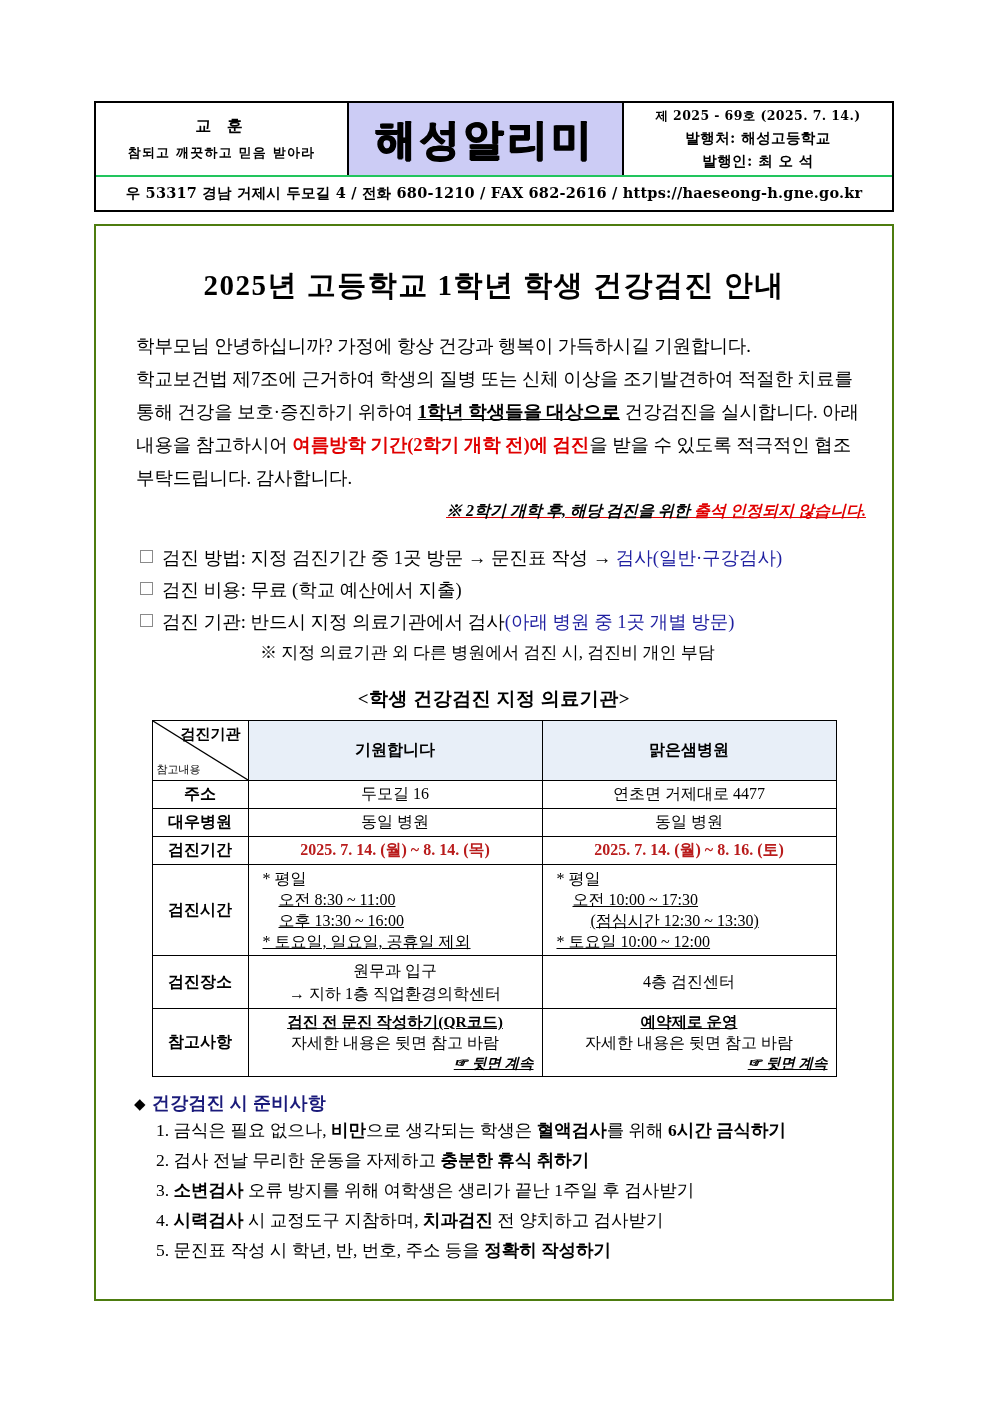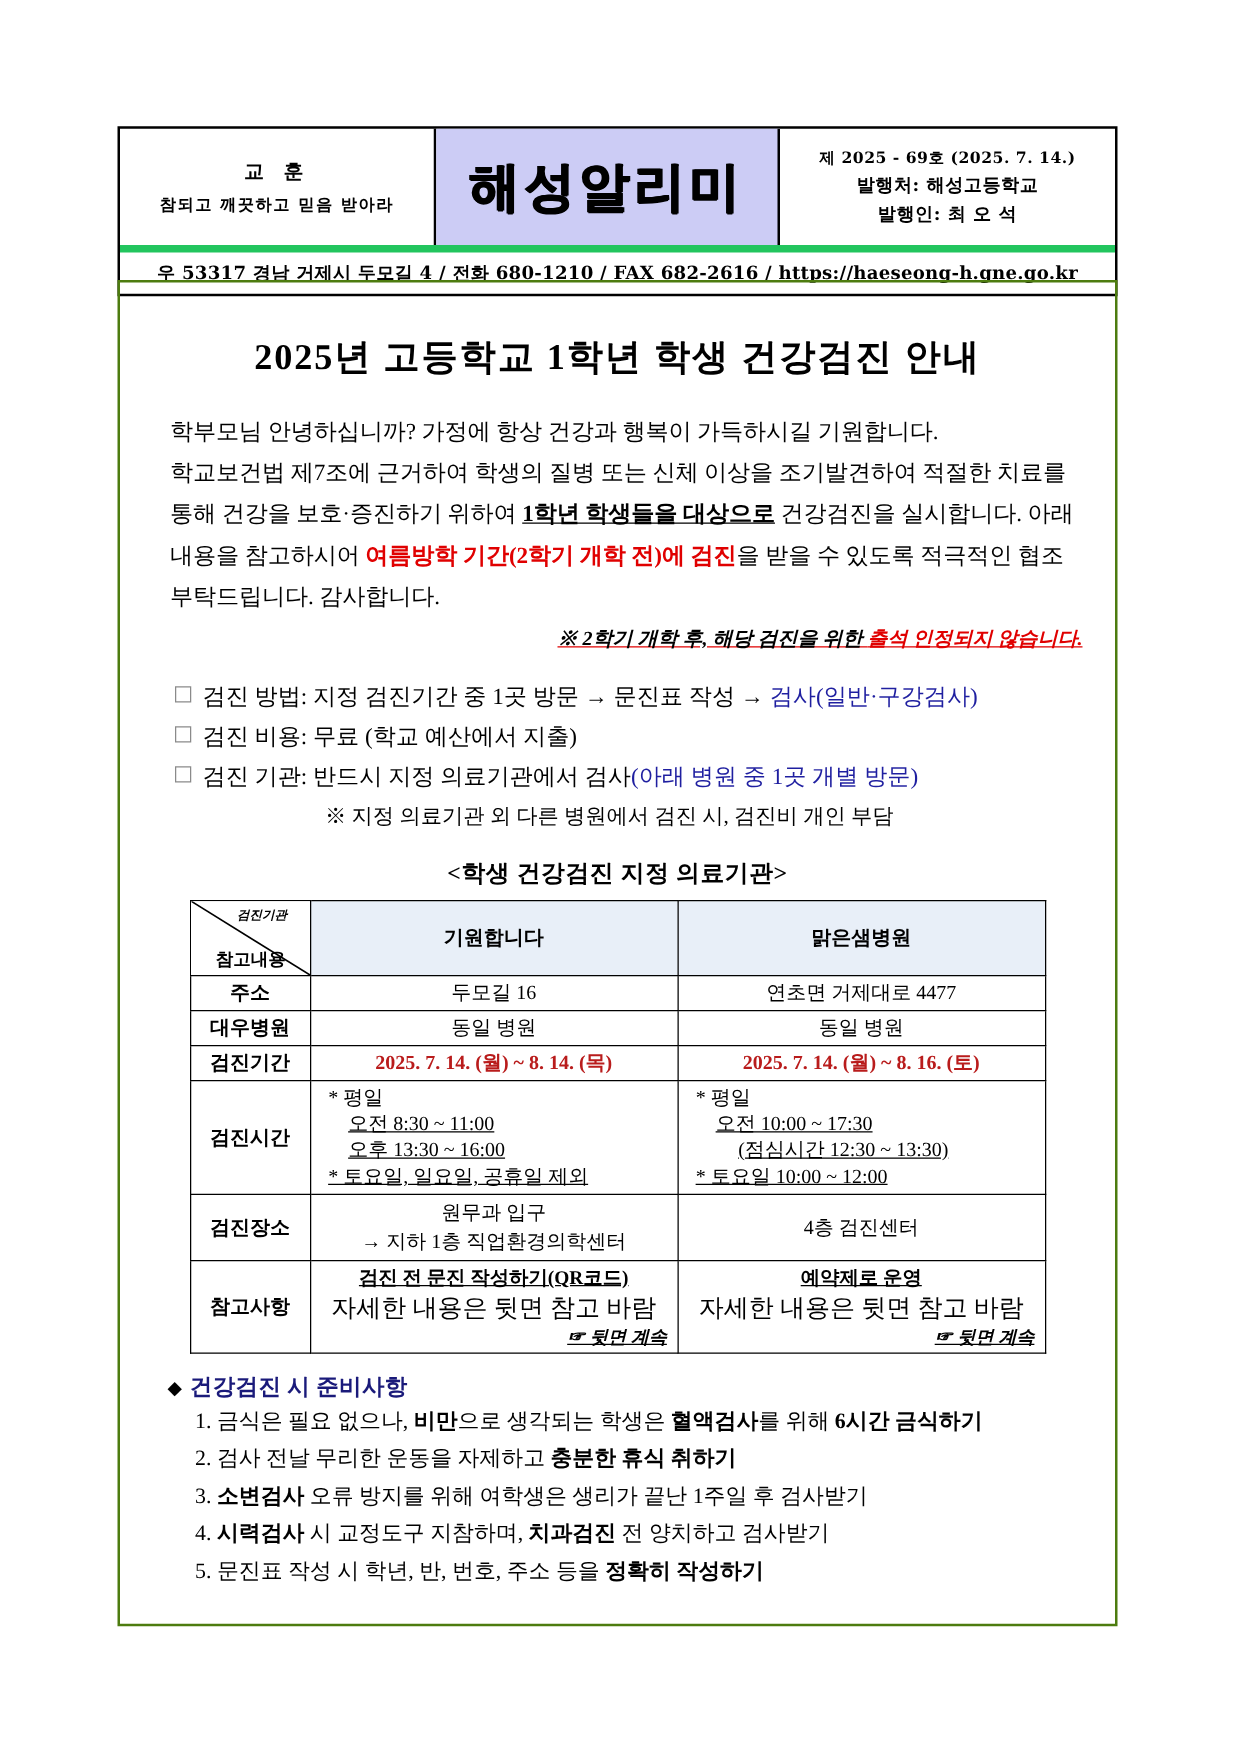--- a/index.html
+++ b/index.html
@@ -17,22 +17,22 @@
 
   
   .masthead {
     position: absolute;
     left: 94px; top: 101px;
     width: 800px;
     border: 2px solid #000;
   }
   .masthead-top {
     display: flex;
-    height: 99px;
-    border-bottom: 6px solid #22c55e;
+    height: 74px;
+    border-bottom: 2px solid #22c55e;
   }
   .mh-motto {
     width: 253px;
     display: flex; flex-direction: column;
     align-items: center; justify-content: center;
     border-right: 2px solid #000;
     gap: 7px;
   }
   .mh-motto-title {
     font-family: "DejaVu Serif", serif;
@@ -183,42 +183,42 @@
     position: relative;
     padding: 0 !important;
     background: #ffffff !important;
     height: 60px;
   }
   .hdr-diag svg {
     position: absolute; left: 0; top: 0;
     width: 100%; height: 100%;
   }
   .hdr-diag .d-tr {
-    position: absolute; right: 18px; top: 4px;
-    font-size: 10px; font-weight: bold; font-style: italic;
+    position: absolute; right: 7px; top: 4px;
+    font-size: 15px; font-weight: bold;
   }
   .hdr-diag .d-bl {
     position: absolute; left: 4px; bottom: 3px;
-    font-size: 14px; font-weight: bold; margin-left: 16px;
+    font-size: 11px; font-weight: normal;
   }
   .rowlabel { font-weight: bold; font-size: 17px; }
   .redcell { color: #b91c1c; font-weight: bold; font-size: 16.5px; white-space: nowrap; }
   .cell-left {
     text-align: left !important;
     padding-left: 14px !important;
     font-size: 15px;
     line-height: 21px;
   }
   .cell-left .ln { display: block; white-space: nowrap; }
   .ul { text-decoration: underline; }
   .indent1 { padding-left: 16px; }
   .indent2 { padding-left: 34px; }
   .two-line { line-height: 23px; font-size: 15.5px; }
   .ref-title { font-weight: bold; text-decoration: underline; font-size: 15.5px; }
-  .ref-body { font-size: 20px; }
+  .ref-body { font-size: 16px; }
   .ref-cont {
     text-align: right;
     font-style: italic;
     font-weight: bold;
     font-size: 14.5px;
     text-decoration: underline;
     padding-right: 4px;
   }
   .lastrow td { border-bottom: 2.5px solid #000; }
 

